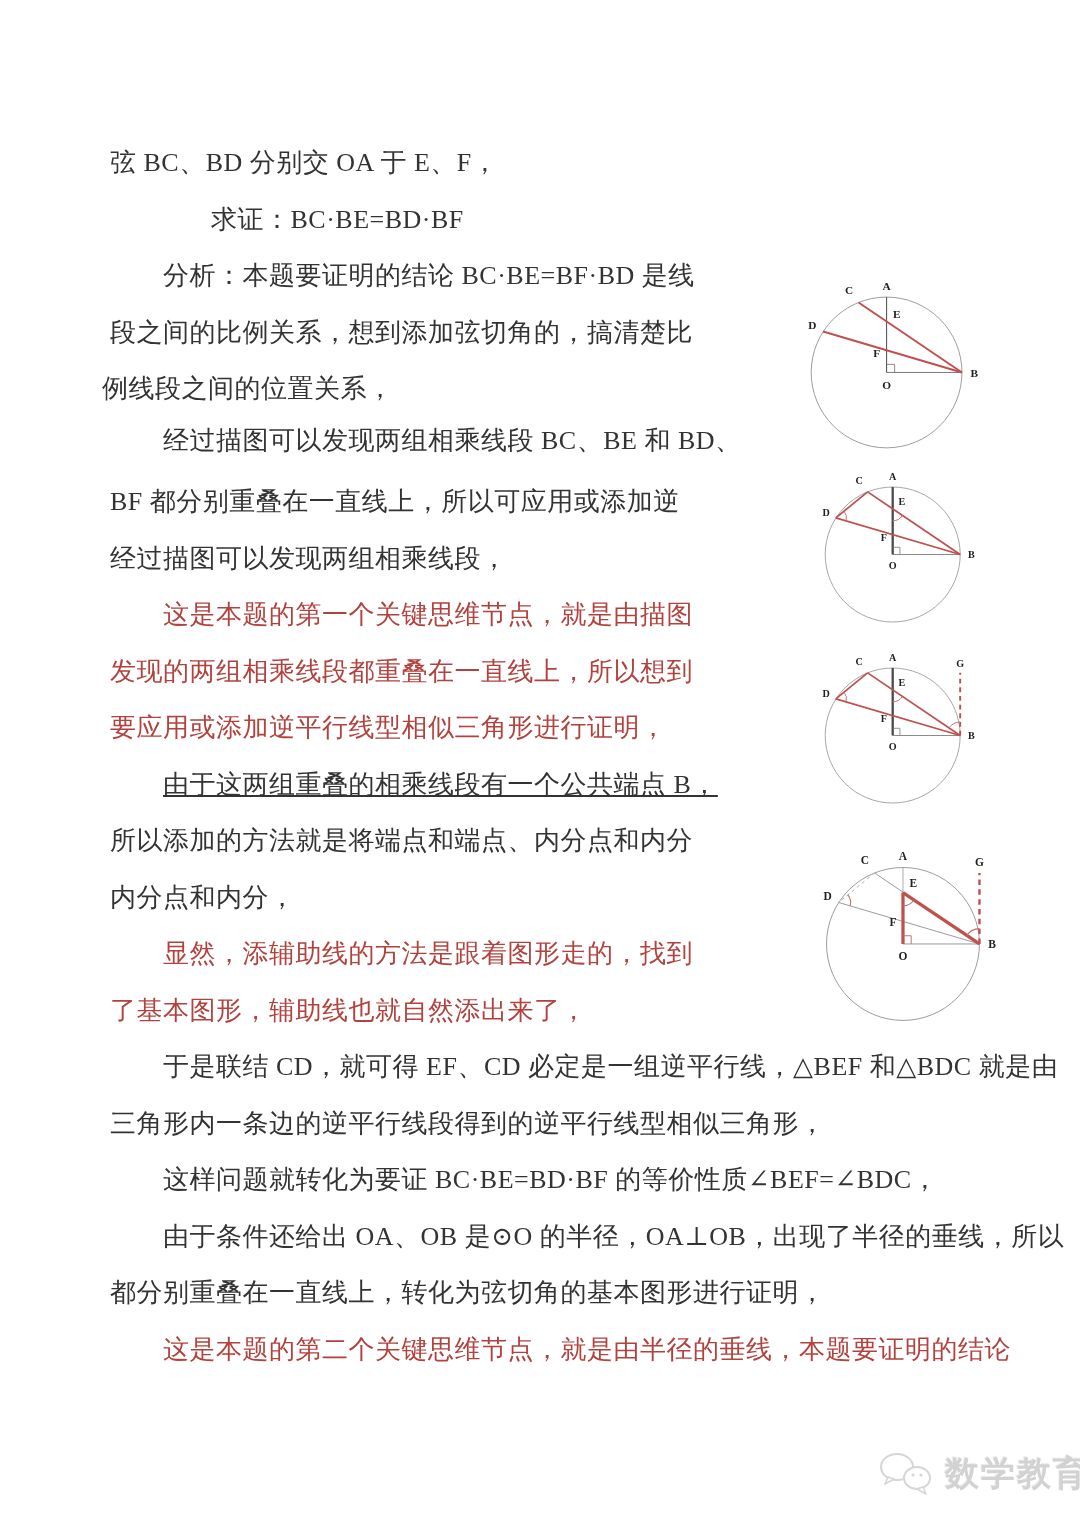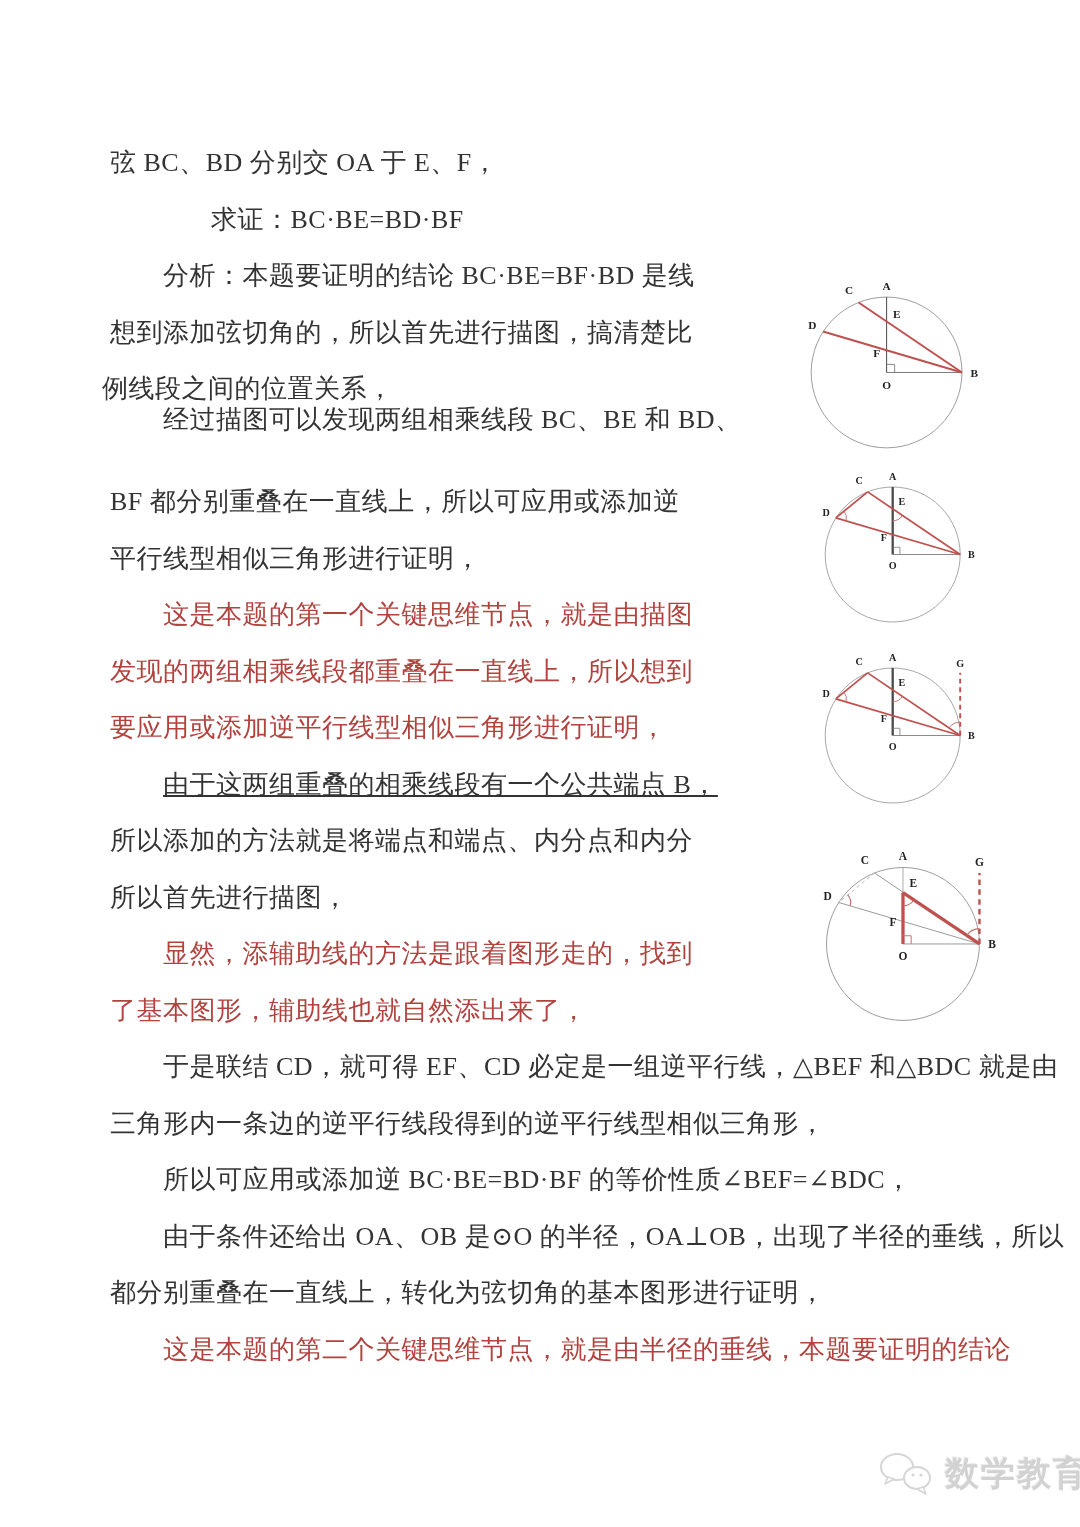--- a/index.html
+++ b/index.html
@@ -28,36 +28,36 @@
 </style>
 </head>
 <body>
 
 <div class="page">
 
   <div id="text-layer">
       <div class="text-line" style="top: 146px; left: 110px;">弦 BC、BD 分别交 OA 于 E、F，</div>
       <div class="text-line" style="top: 202.5px; left: 163px; margin-left: 48px;">求证：BC·BE=BD·BF</div>
       <div class="text-line" style="top: 259px; left: 163px;">分析：本题要证明的结论 BC·BE=BF·BD 是线</div>
-      <div class="text-line" style="top: 315.5px; left: 110px;">想到添加弦切角的，所以首先进行描图，搞清楚比</div>
+      <div class="text-line" style="top: 315.5px; left: 110px;">段之间的比例关系，想到添加弦切角的，搞清楚比</div>
       <div class="text-line" style="top: 372px; left: 102px;">例线段之间的位置关系，</div>
-      <div class="text-line" style="top: 403px; left: 163px;">经过描图可以发现两组相乘线段 BC、BE 和 BD、</div>
+      <div class="text-line" style="top: 424px; left: 163px;">经过描图可以发现两组相乘线段 BC、BE 和 BD、</div>
       <div class="text-line" style="top: 485px; left: 110px;">BF 都分别重叠在一直线上，所以可应用或添加逆</div>
-      <div class="text-line" style="top: 541.5px; left: 110px;">平行线型相似三角形进行证明，</div>
+      <div class="text-line" style="top: 541.5px; left: 110px;">经过描图可以发现两组相乘线段，</div>
       <div class="text-line red" style="top: 598px; left: 163px;">这是本题的第一个关键思维节点，就是由描图</div>
       <div class="text-line red" style="top: 654.5px; left: 110px;">发现的两组相乘线段都重叠在一直线上，所以想到</div>
       <div class="text-line red" style="top: 711px; left: 110px;">要应用或添加逆平行线型相似三角形进行证明，</div>
       <div class="text-line" style="top: 767.5px; left: 163px; text-decoration: underline;">由于这两组重叠的相乘线段有一个公共端点 B，</div>
       <div class="text-line" style="top: 824px; left: 110px;">所以添加的方法就是将端点和端点、内分点和内分</div>
-      <div class="text-line" style="top: 880.5px; left: 110px;">所以首先进行描图，</div>
+      <div class="text-line" style="top: 880.5px; left: 110px;">内分点和内分，</div>
       <div class="text-line red" style="top: 937px; left: 163px;">显然，添辅助线的方法是跟着图形走的，找到</div>
       <div class="text-line red" style="top: 993.5px; left: 110px;">了基本图形，辅助线也就自然添出来了，</div>
       <div class="text-line" style="top: 1050px; left: 163px;">于是联结 CD，就可得 EF、CD 必定是一组逆平行线，△BEF 和△BDC 就是由</div>
       <div class="text-line" style="top: 1106.5px; left: 110px;">三角形内一条边的逆平行线段得到的逆平行线型相似三角形，</div>
-      <div class="text-line" style="top: 1163px; left: 163px;">所以可应用或添加逆 BC·BE=BD·BF 的等价性质∠BEF=∠BDC，</div>
+      <div class="text-line" style="top: 1163px; left: 163px;">这样问题就转化为要证 BC·BE=BD·BF 的等价性质∠BEF=∠BDC，</div>
       <div class="text-line" style="top: 1219.5px; left: 163px;">由于条件还给出 OA、OB 是⊙O 的半径，OA⊥OB，出现了半径的垂线，所以</div>
       <div class="text-line" style="top: 1276px; left: 110px;">都分别重叠在一直线上，转化为弦切角的基本图形进行证明，</div>
       <div class="text-line red" style="top: 1332.5px; left: 163px;">这是本题的第二个关键思维节点，就是由半径的垂线，本题要证明的结论</div>
     </div>
 
   <svg class="figure" style="left:782px; top:268px;" width="221" height="210" viewBox="0 0 205 195">
     <circle cx="97" cy="97" r="70" fill="none" stroke="#9a9a9a" stroke-width="0.9"></circle>
     <line x1="97" y1="27" x2="97" y2="97" stroke="#555555" stroke-width="1"></line>
     <line x1="97" y1="97" x2="167" y2="97" stroke="#777777" stroke-width="0.9"></line>
     <path d="M97,89.5 L104.5,89.5 L104.5,97" fill="none" stroke="#777777" stroke-width="0.8"></path>

